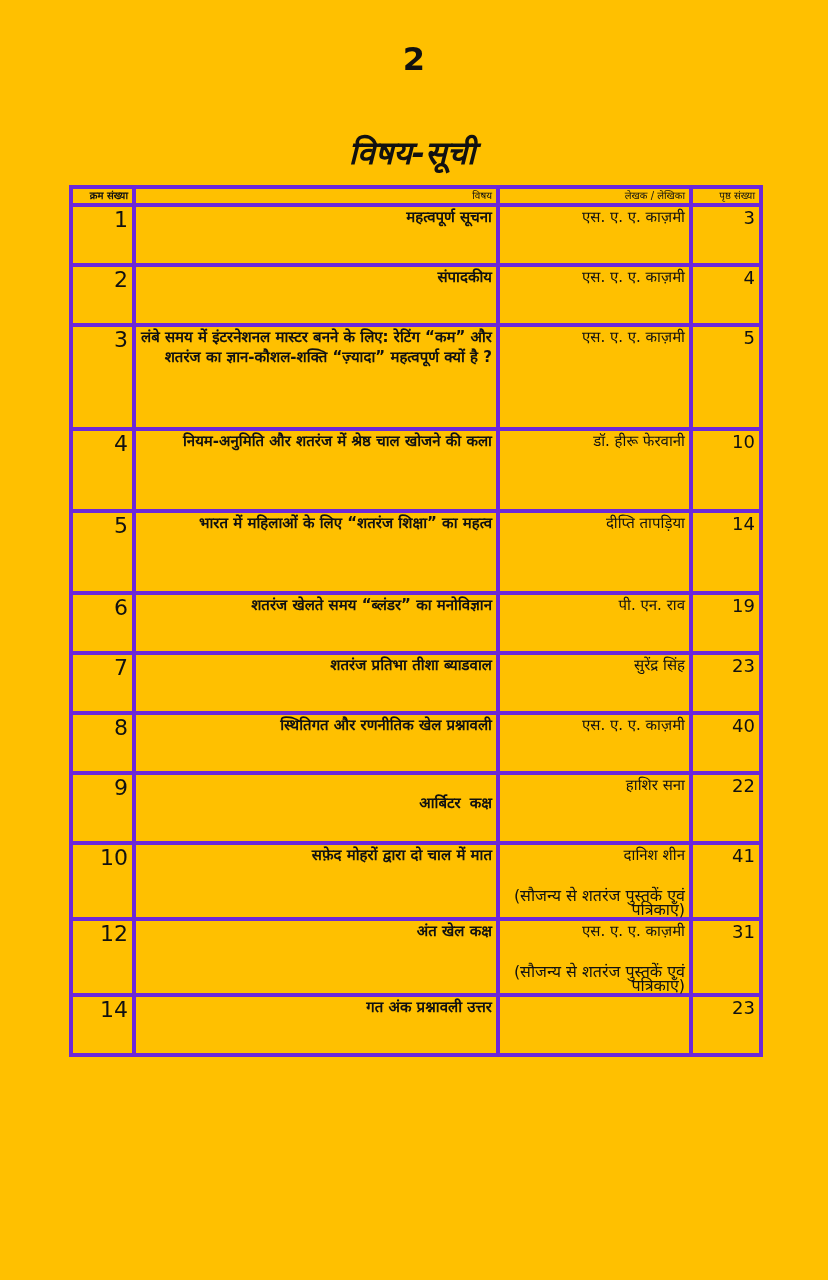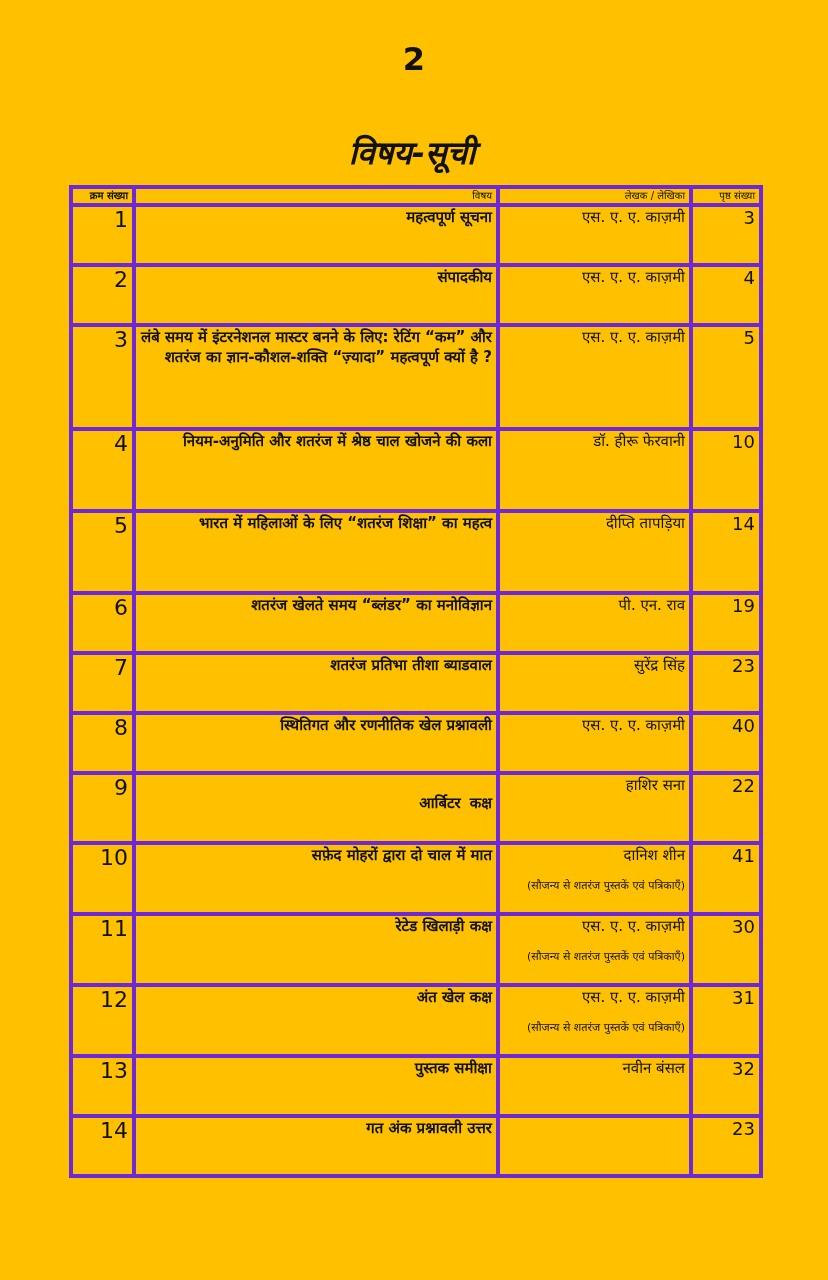--- a/index.html
+++ b/index.html
@@ -37,21 +37,21 @@
     }
     table.toc th.h-num { font-weight: bold; }
     col.c-num { width: 63px; }
     col.c-sub { width: 364px; }
     col.c-auth { width: 193px; }
     col.c-page { width: 70px; }
     td.num { font-size: 22px; padding-top: 4px; }
     td.subject { font-size: 15px; font-weight: bold; line-height: 20px; padding-top: 3px; margin-left: 40px; }
     td.author { font-size: 15px; line-height: 20px; padding-top: 3px; }
     td.page { font-size: 18px; padding-top: 6px; }
-    .courtesy { display: block; font-size: 11px; line-height: 14px; margin-top: 14px; }
+    .courtesy { display: block; font-size: 16px; line-height: 14px; margin-top: 24px; }
     .subj-center { padding-top: 20px; display: block; font-family: Liberation Mono, monospace; }
   </style>
 </head>
 <body>
 
 <div class="page-number">2</div>
 <div class="title">विषय-सूची</div>
 
 <table class="toc">
   <colgroup>
@@ -125,36 +125,24 @@
         <td class="author"><span>हाशिर सना</span></td>
         <td class="page">22</td>
       </tr>
       <tr style="height: 71px;">
         <td class="num">10</td>
         <td class="subject"><span class="">सफ़ेद मोहरों द्वारा दो चाल में मात</span></td>
         <td class="author"><span>दानिश शीन</span><span class="courtesy">(सौजन्य से शतरंज पुस्तकें एवं पत्रिकाएँ)</span></td>
         <td class="page">41</td>
       </tr>
       <tr style="height: 71px;">
-        <td class="num">11</td>
-        <td class="subject"><span class="">रेटेड खिलाड़ी कक्ष</span></td>
-        <td class="author"><span>एस. ए. ए. काज़मी</span><span class="courtesy">(सौजन्य से शतरंज पुस्तकें एवं पत्रिकाएँ)</span></td>
-        <td class="page">30</td>
-      </tr>
-      <tr style="height: 71px;">
         <td class="num">12</td>
         <td class="subject"><span class="">अंत खेल कक्ष</span></td>
         <td class="author"><span>एस. ए. ए. काज़मी</span><span class="courtesy">(सौजन्य से शतरंज पुस्तकें एवं पत्रिकाएँ)</span></td>
         <td class="page">31</td>
-      </tr>
-      <tr style="height: 60px;">
-        <td class="num">13</td>
-        <td class="subject"><span class="">पुस्तक समीक्षा</span></td>
-        <td class="author"><span>नवीन बंसल</span></td>
-        <td class="page">32</td>
       </tr>
       <tr style="height: 60px;">
         <td class="num">14</td>
         <td class="subject"><span class="">गत अंक प्रश्नावली उत्तर</span></td>
         <td class="author"><span></span></td>
         <td class="page">23</td>
       </tr>
     </tbody>
 </table>
 

